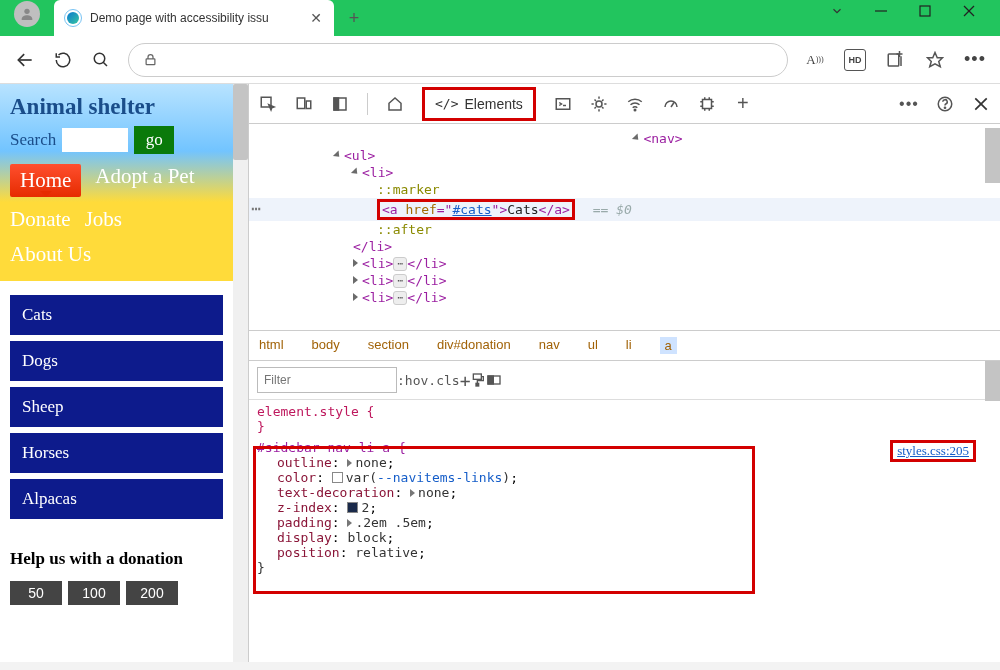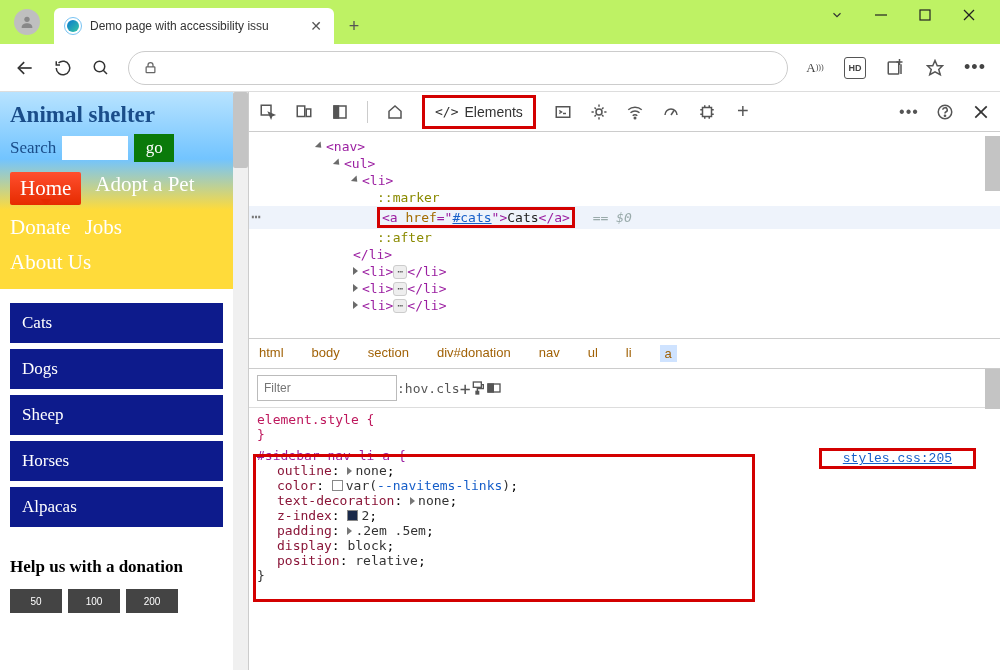--- a/index.html
+++ b/index.html
@@ -1,19 +1,19 @@
 <!DOCTYPE html>
 <html><head>
 <meta charset="utf-8">
 <style>
 * { margin: 0; padding: 0; box-sizing: border-box; }
 body { font-family: "Segoe UI", Arial, sans-serif; font-size: 13px; background: #f3f3f3; width: 1000px; height: 670px; overflow: hidden; }
 
 
-.titlebar { height: 44px; background: #bef264; display: flex; align-items: flex-end; }
+.titlebar { height: 36px; background: #22c55e; display: flex; align-items: flex-end; }
 .avatar { width: 26px; height: 26px; border-radius: 50%; background: #bfbfbf; margin: 0 14px 9px; display: flex; align-items: center; justify-content: center; }
 .avatar svg { width: 16px; height: 16px; fill: #888; }
 .tab { background: #fff; height: 36px; border-radius: 6px 6px 0 0; display: flex; align-items: center; padding: 0 10px; gap: 8px; min-width: 280px; }
 .tab-favicon { width: 18px; height: 18px; position: relative; }
 .tab-favicon .outer { width: 18px; height: 18px; border-radius: 50%; border: 1px solid #78c3f3; position: absolute; }
 .tab-favicon .swirl { width: 12px; height: 12px; border-radius: 50%; background: linear-gradient(135deg,#0b79d0,#37c6a2); position: absolute; top: 3px; left: 3px; }
 .tab-title { font-size: 12px; color: #333; white-space: nowrap; overflow: hidden; flex: 1; }
 .tab-close { width: 16px; height: 16px; display: flex; align-items: center; justify-content: center; color: #555; font-size: 14px; }
 .newtab { width: 32px; height: 32px; display: flex; align-items: center; justify-content: center; font-size: 18px; color: #555; margin-left: 4px; margin-bottom: 2px; }
 .windowctrls { margin-left: auto; display: flex; gap: 30px; padding-right: 24px; align-items: center; height: 100%; margin-bottom: 6px; }
@@ -44,34 +44,34 @@
 .gobtn { background: #0a7a0a; color: #fff; border: none; width: 40px; height: 28px; font-family: Georgia, serif; font-size: 17px; }
 .mainnav { display: flex; flex-wrap: wrap; gap: 10px 14px; }
 .mainnav a { color: #fff; font-family: Georgia, serif; font-size: 21px; text-decoration: none; position: relative; }
 .home-chip { background: linear-gradient(180deg,#ff4f2e,#e62b00); padding: 4px 10px; border-radius: 2px; }
 .home-chip::after { content:""; position:absolute; bottom:-6px; left:50%; transform:translateX(-50%); border:6px solid transparent; border-top-color:#e62b00; }
 .sidebar { padding: 14px 10px; width: 233px; }
 .sidebar a { display:block; background:#0d1b8c; color:#fff; padding:10px 12px; font-family: Georgia, serif; font-size:17px; margin-bottom:6px; }
 .donation { padding: 10px; width: 233px; }
 .donation h3 { font-family: Georgia, serif; font-size: 17px; font-weight: bold; margin-bottom: 12px; }
 .donbtns { display: flex; gap: 6px; }
-.donbtns button { background: #444; color: #fff; border: none; width: 52px; height: 24px; font-size: 10px; }
+.donbtns button { background: #444; color: #fff; border: none; width: 52px; height: 24px; font-size: 14px; }
 
 
 .devtools { flex: 1; background: #fff; display: flex; flex-direction: column; border-left: 1px solid #ccc; }
 .dt-tabs { display: flex; align-items: center; height: 40px; border-bottom: 1px solid #ccc; padding: 0 10px; gap: 18px; }
 .dt-tabs .ic { width: 18px; height: 18px; display: flex; align-items: center; justify-content: center; color: #555; }
 .dt-divider { width: 1px; height: 22px; background: #ccc; }
 .elements-tab { display: flex; align-items: center; gap: 6px; height: 34px; padding: 0 10px; border: 3px solid #d30000; color: #333; font-size: 14px; }
 .dt-tabs-right { margin-left: auto; display: flex; gap: 18px; align-items: center; }
 
 .dom-pane { flex: 0 0 206px; overflow: hidden; font-family: Consolas, monospace; font-size: 13px; position: relative; padding: 6px 0; }
 .dom-scroll { position: absolute; right: 0; top: 4px; width: 15px; height: 55px; background: #c4c4c4; }
 .dom-line { padding: 1px 0 1px 14px; white-space: nowrap; }
-.indent1 { padding-left: 68px; } .indent2 { padding-left: 86px; } .indent3 { padding-left: 104px; } .indent4 { padding-left: 128px; }
+.indent1 { padding-left: 68px; text-align: center; } .indent2 { padding-left: 86px; } .indent3 { padding-left: 104px; } .indent4 { padding-left: 128px; }
 .caret { display: inline-block; width: 0; height: 0; border-left: 5px solid #6b6b6b; border-top: 4px solid transparent; border-bottom: 4px solid transparent; transform: rotate(45deg); margin-right: 4px; vertical-align: 1px; }
 .caret.closed { transform: rotate(0deg); }
 .tagc { color: #9b1fa1; }
 .attrn { color: #a36b00; }
 .attrv { color: #165ec9; }
 .linklike { text-decoration: underline; }
 .psel { color: #8a8a00; }
 .textnode { color: #222; }
 .sel-line { background: #eef3fb; position: relative; }
 .sel-line::before { content: "⋯"; position: absolute; left: 2px; color: #777; font-size: 16px; letter-spacing: -1px; }
@@ -95,21 +95,21 @@
 .rule { position: relative; }
 .rule-sel { color: #9b1fa1; }
 .rule-brace { color: #333; }
 .prop { padding-left: 20px; }
 .prop .pn { color: #8a1538; }
 .prop .pv { color: #333; }
 .prop .var { color: #165ec9; }
 .tri { display:inline-block; width:0; height:0; border-left:5px solid #777; border-top:4px solid transparent; border-bottom:4px solid transparent; margin-right:3px; vertical-align: 0; }
 .swatch { display:inline-block; width:11px; height:11px; border:1px solid #888; vertical-align:-1px; margin-right:3px; background:#fff; }
 .swatch.dark { background:#1a2a4a; }
-.src-link { position: absolute; right: 16px; top: 0; color: #165ec9; text-decoration: underline; border: 3px solid #d30000; padding: 0 21px; font-family: Liberation Mono, monospace; }
+.src-link { position: absolute; right: 16px; top: 0; color: #165ec9; text-decoration: underline; border: 3px solid #d30000; padding: 0 4px; font-family: Liberation Serif, serif; }
 .rule-box { position:absolute; left:4px; top:46px; width:502px; height:148px; border:3px solid #d30000; pointer-events:none; }
 
 svg { display: block; }
 </style>
 </head>
 <body>
 
 <div class="titlebar">
   <div class="avatar">
     <svg viewBox="0 0 24 24">

